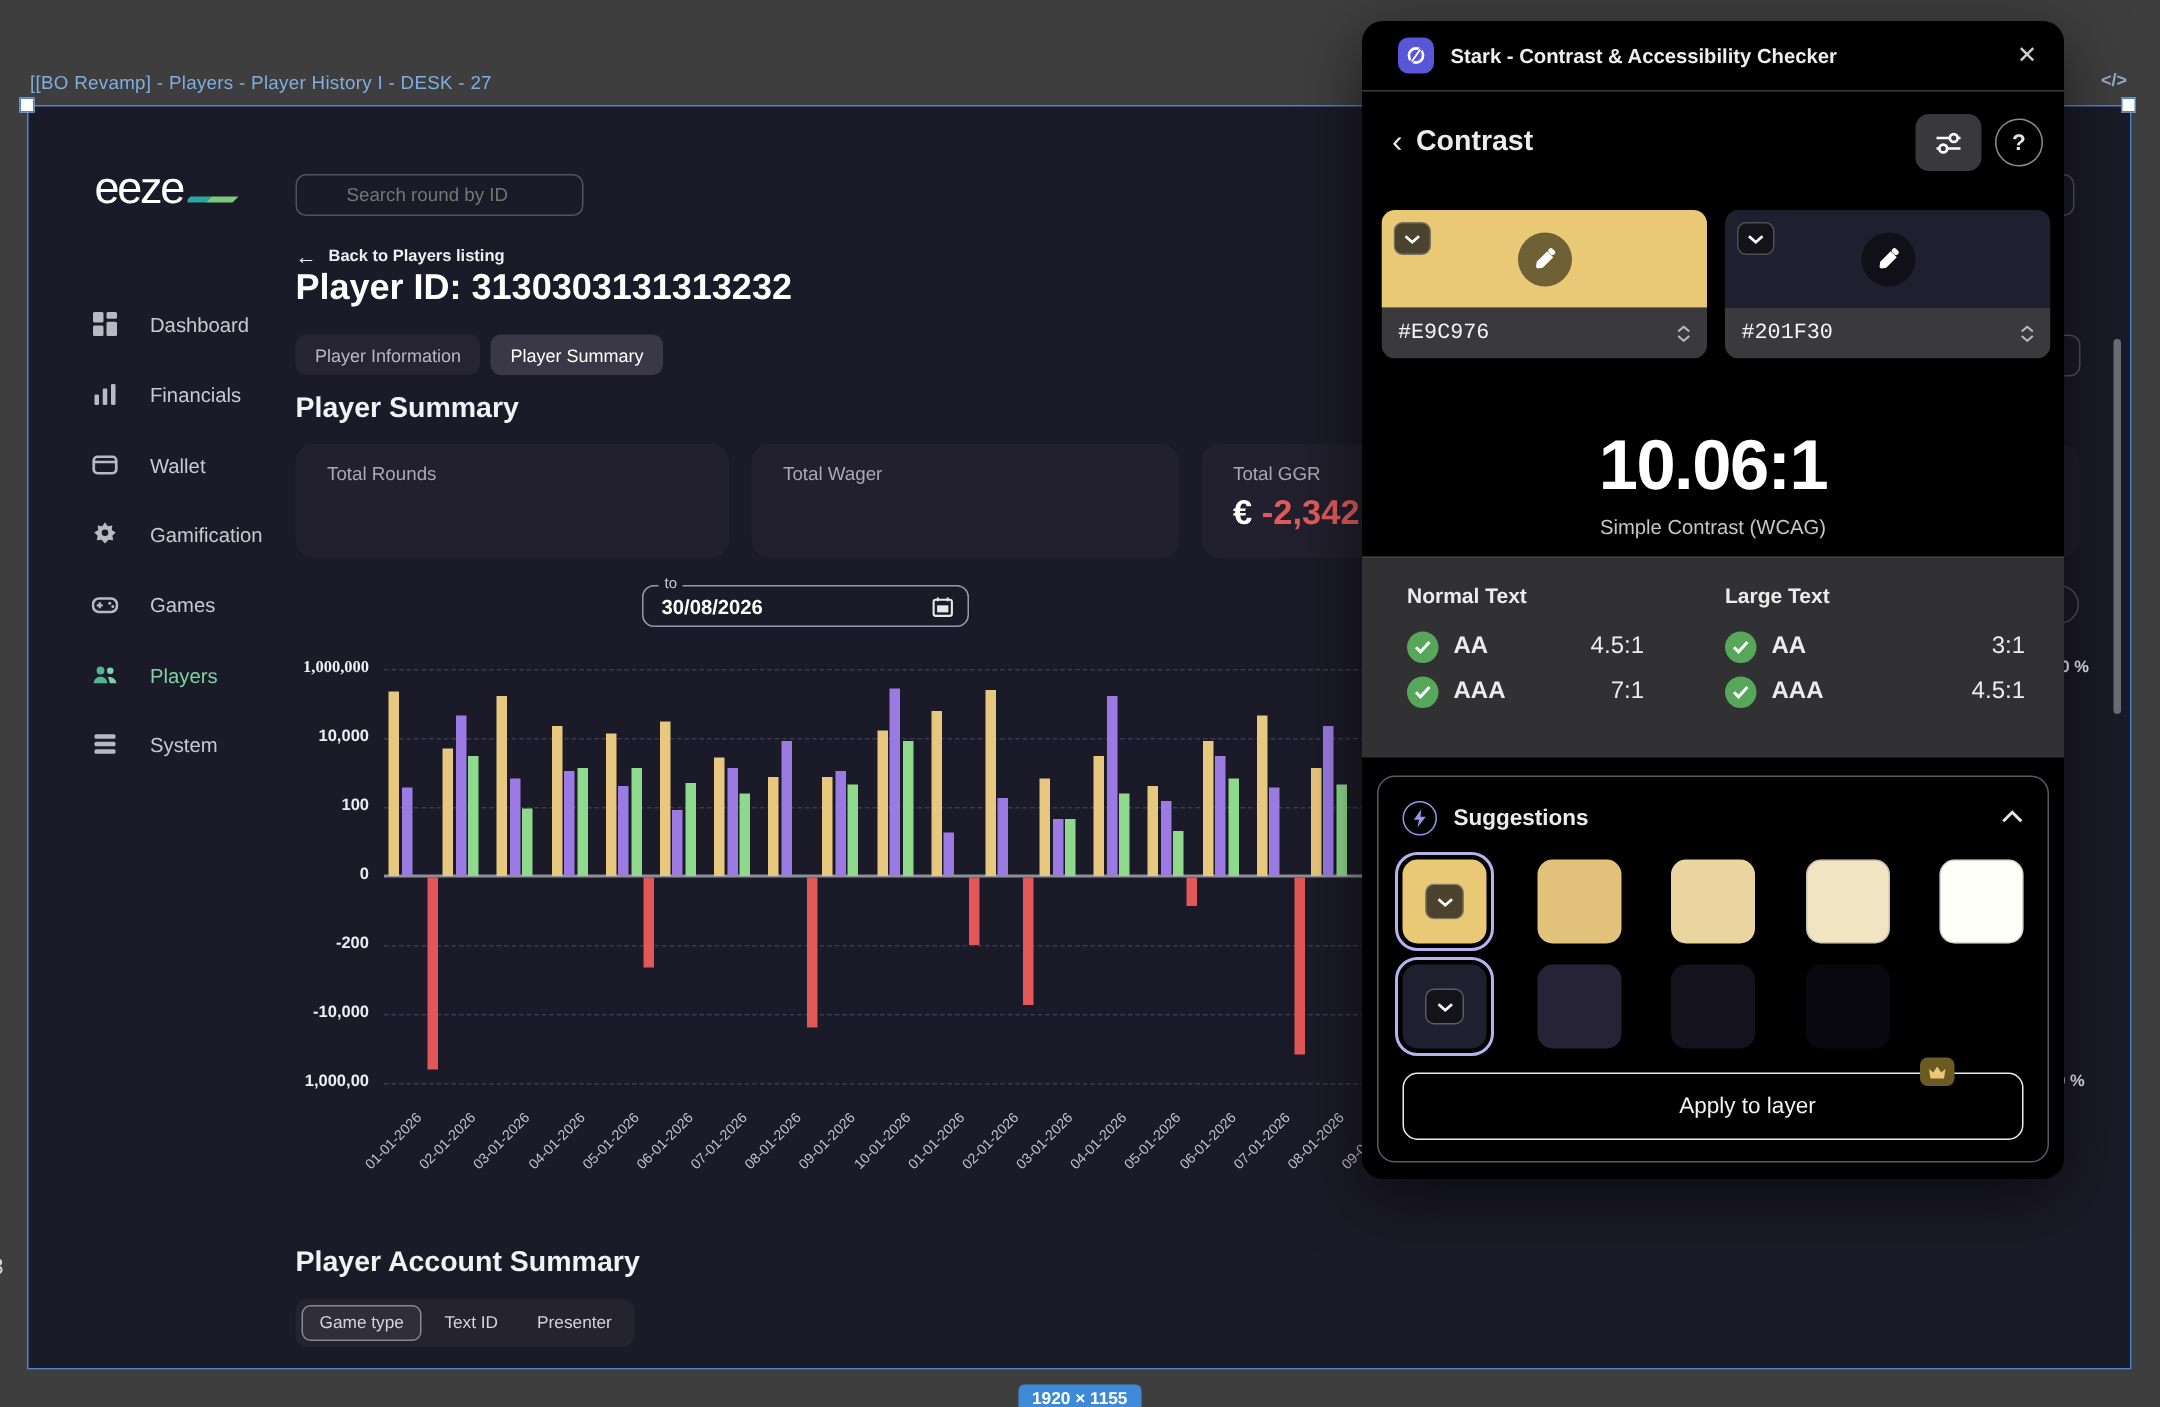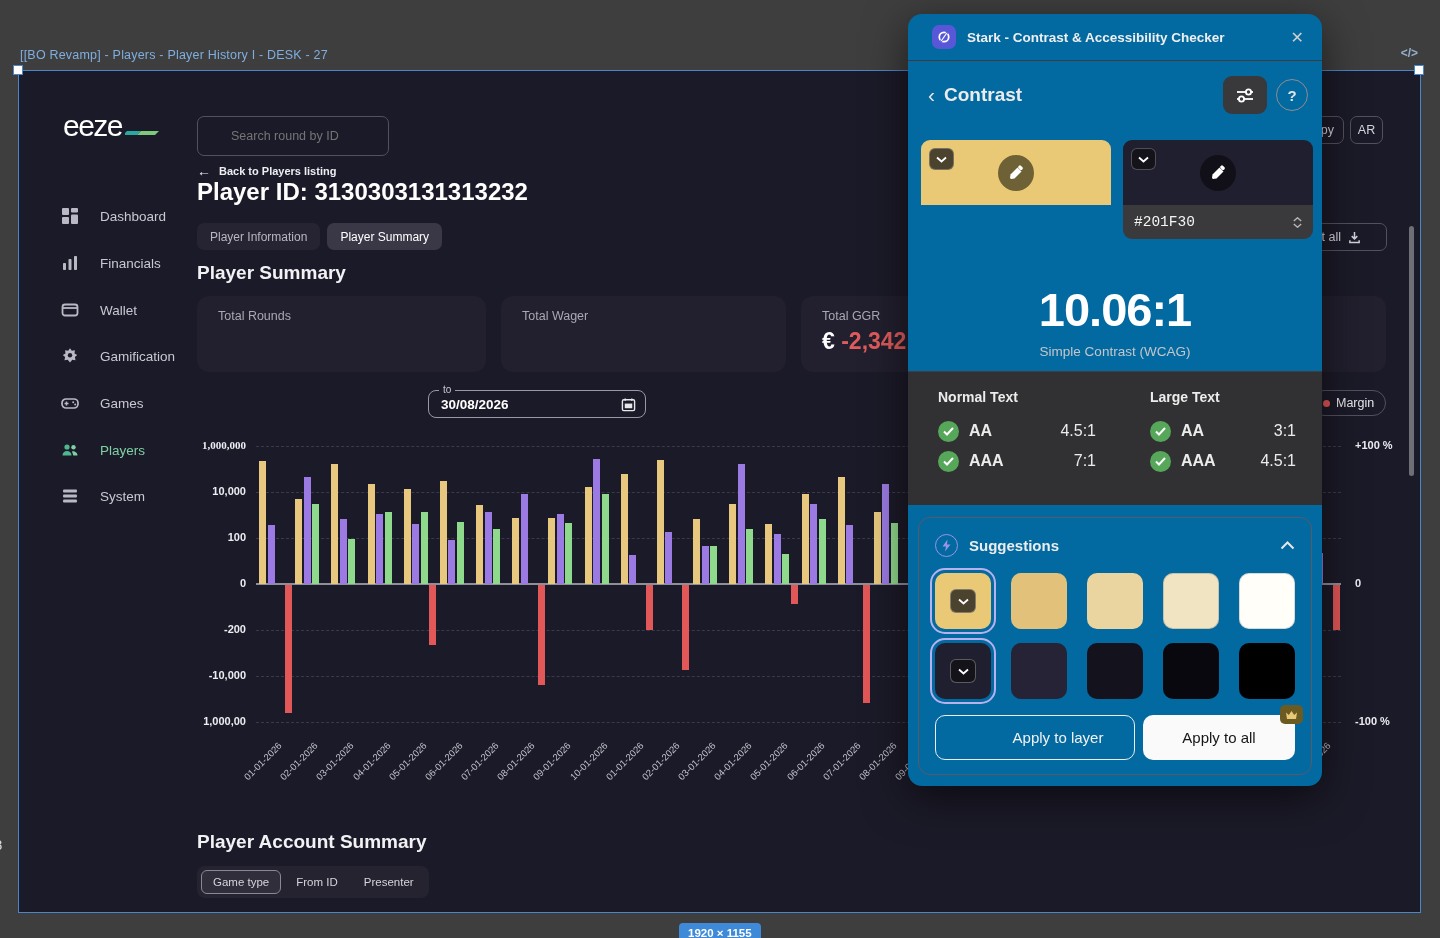--- a/index.html
+++ b/index.html
@@ -22,21 +22,21 @@
 
 .logo { position:absolute; left:44px; top:38px; color:#fff; font-size:30px; font-weight:400;
   letter-spacing:-1.5px; display:flex; align-items:center; }
 .logo .swoosh { margin-left:3px; margin-top:14px; }
 .nav-item { position:absolute; left:42px; height:24px; display:flex; align-items:center; gap:21px;
   color:#C9C8D2; font-size:13.5px; cursor:pointer; }
 .nav-item svg { width:18px; height:18px; flex:none; }
 .nav-item.active { color:#7FD1A3; }
 
 
-.search { position:absolute; left:178px; top:45px; width:192px; height:40px; border:1px solid #53515E;
+.search { position:absolute; left:178px; top:45px; width:192px; height:28px; border:1px solid #53515E;
   border-radius:7px; display:flex; align-items:center; gap:7px; padding:0 26px; color:#A7A5B0; }
 .search input { background:transparent; border:none; outline:none; color:#DDD; font-size:12.5px; width:140px;
   font-family:"Liberation Sans", sans-serif; }
 .chip { position:absolute; top:45px; height:28px; border:1px solid #53515E; border-radius:7px;
   color:#D5D4DC; font-size:12.5px; display:flex; align-items:center; justify-content:flex-end; padding:0 9px; }
 .export-btn { position:absolute; left:1244px; top:152px; width:124px; height:28px; border:1px solid #53515E;
   border-radius:7px; color:#D5D4DC; font-size:12.5px; display:flex; align-items:center; justify-content:center; gap:7px; }
 .back-link { position:absolute; left:178px; top:92px; color:#EDEDF2; font-size:11px; font-weight:bold;
   display:flex; align-items:center; gap:8px; }
 .page-title { position:absolute; left:178px; top:107px; color:#FFF; font-size:24px; font-weight:800; }
@@ -79,21 +79,21 @@
 
 
 .account-title { position:absolute; left:178px; top:760px; color:#F2F2F5; font-size:19px; font-weight:600; }
 .seg-tabs { position:absolute; left:178px; top:795px; background:#25232F; border-radius:8px;
   padding:4px; display:flex; gap:4px; }
 .seg { height:23px; padding:11px 11px; border-radius:6px; display:flex; align-items:center;
   color:#D5D4DC; font-size:11.5px; }
 .seg.active { background:#302E3B; border:1px solid #8A8896; }
 
 
-.stark { position:absolute; left:908px; top:14px; width:414px; height:772px; background:#0369a1;
+.stark { position:absolute; left:908px; top:14px; width:468px; height:772px; background:#000000;
   border-radius:14px; box-shadow:0 12px 44px rgba(0,0,0,.55); z-index:10; color:#ECECEC; }
 .stk-header { position:absolute; top:0; left:0; right:0; height:47px; display:flex; align-items:center;
   gap:11px; padding:0 18px 0 24px; border-bottom:1px solid #3C3C3E; }
 .stk-logo { width:24px; height:24px; border-radius:7px; background:#5857D8; display:flex;
   align-items:center; justify-content:center; flex:none; }
 .stk-title { font-size:13.5px; font-weight:bold; color:#EFEFEF; }
 .stk-close { margin-left:auto; font-size:16px; color:#CFCFCF; cursor:pointer; }
 .stk-subhead { position:absolute; top:47px; left:0; right:0; height:68px; display:flex;
   align-items:center; padding:0 14px 0 20px; }
 .stk-back { font-size:21px; color:#E8E8E8; margin-right:9px; }
@@ -444,21 +444,21 @@
         <div class="xlabel" style="left: 888.417px;">07-01-2026</div>
         <div class="xlabel" style="left: 924.583px;">08-01-2026</div>
         <div class="xlabel" style="left: 960.75px;">09-01-2026</div>
         <div class="xlabel" style="left: 996.917px;">10-01-2026</div>
       </div>
     <div class="scroll-thumb"></div>
 
     <div class="account-title">Player Account Summary</div>
     <div class="seg-tabs" id="segtabs">
         <div class="seg active">Game type</div>
-        <div class="seg">From ID</div>
+        <div class="seg">Text ID</div>
         <div class="seg">Presenter</div>
       </div>
   </div>
 
   <div class="handle" style="left:13px; top:65px;"></div>
   <div class="handle" style="left:1414px; top:65px;"></div>
 
   <div class="stark">
     <div class="stk-header">
       <div class="stk-logo">
@@ -492,20 +492,31 @@
                 <path d="M1 1.5 5.5 5.5 10 1.5" fill="none" stroke="#fff" stroke-width="1.8"></path>
               </svg>
             </div>
             <div class="picker-dropper" style="background: rgb(110, 97, 54);">
               <svg width="16" height="16" viewBox="0 0 16 16">
                 <path d="M9.5 2.5 13.5 6.5 6.5 13.5 3 14 2 13 2.5 9.5 Z" fill="#fff"></path>
                 <rect x="10" y="1" width="5" height="3.4" rx="1.7" transform="rotate(45 12.5 2.7)" fill="#fff"></rect>
               </svg>
             </div>
           </div>
+          <div class="picker-field">
+            <span>#E9C976</span>
+            <span class="picker-step">
+              <svg width="9" height="5" viewBox="0 0 9 5">
+                <path d="M0.8 4 4.5 0.8 8.2 4" fill="none" stroke="#B8B8BC" stroke-width="1.4"></path>
+              </svg>
+              <svg width="9" height="5" viewBox="0 0 9 5">
+                <path d="M0.8 1 4.5 4.2 8.2 1" fill="none" stroke="#B8B8BC" stroke-width="1.4"></path>
+              </svg>
+            </span>
+          </div>
         </div>
         <div class="picker">
           <div class="picker-swatch" style="background: rgb(32, 31, 48);">
             <div class="picker-chevbtn">
               <svg width="11" height="7" viewBox="0 0 11 7">
                 <path d="M1 1.5 5.5 5.5 10 1.5" fill="none" stroke="#fff" stroke-width="1.8"></path>
               </svg>
             </div>
             <div class="picker-dropper" style="background: rgb(17, 16, 24);">
               <svg width="16" height="16" viewBox="0 0 16 16">
@@ -609,21 +620,20 @@
               </svg>
             </div>
           </div>
           <div class="sug-sw" style="background: rgb(38, 35, 55);"></div>
           <div class="sug-sw" style="background: rgb(20, 18, 29);"></div>
           <div class="sug-sw" style="background: rgb(9, 8, 15);"></div>
           <div class="sug-sw" style="background: rgb(0, 0, 0);"></div>
         </div>
       <div class="sug-buttons">
         <button class="btn-layer">Apply to layer</button>
-        <button class="btn-all">Apply to all</button>
       </div>
     </div>
     <div class="crown-badge">
       <svg width="13" height="10" viewBox="0 0 13 10">
           <path d="M1 2.5 3.8 5 6.5 1 9.2 5 12 2.5 11 9 2 9 Z" fill="#E9C976"></path>
         </svg>
     </div>
   </div>
 
   <div class="size-badge">1920 × 1155</div>

